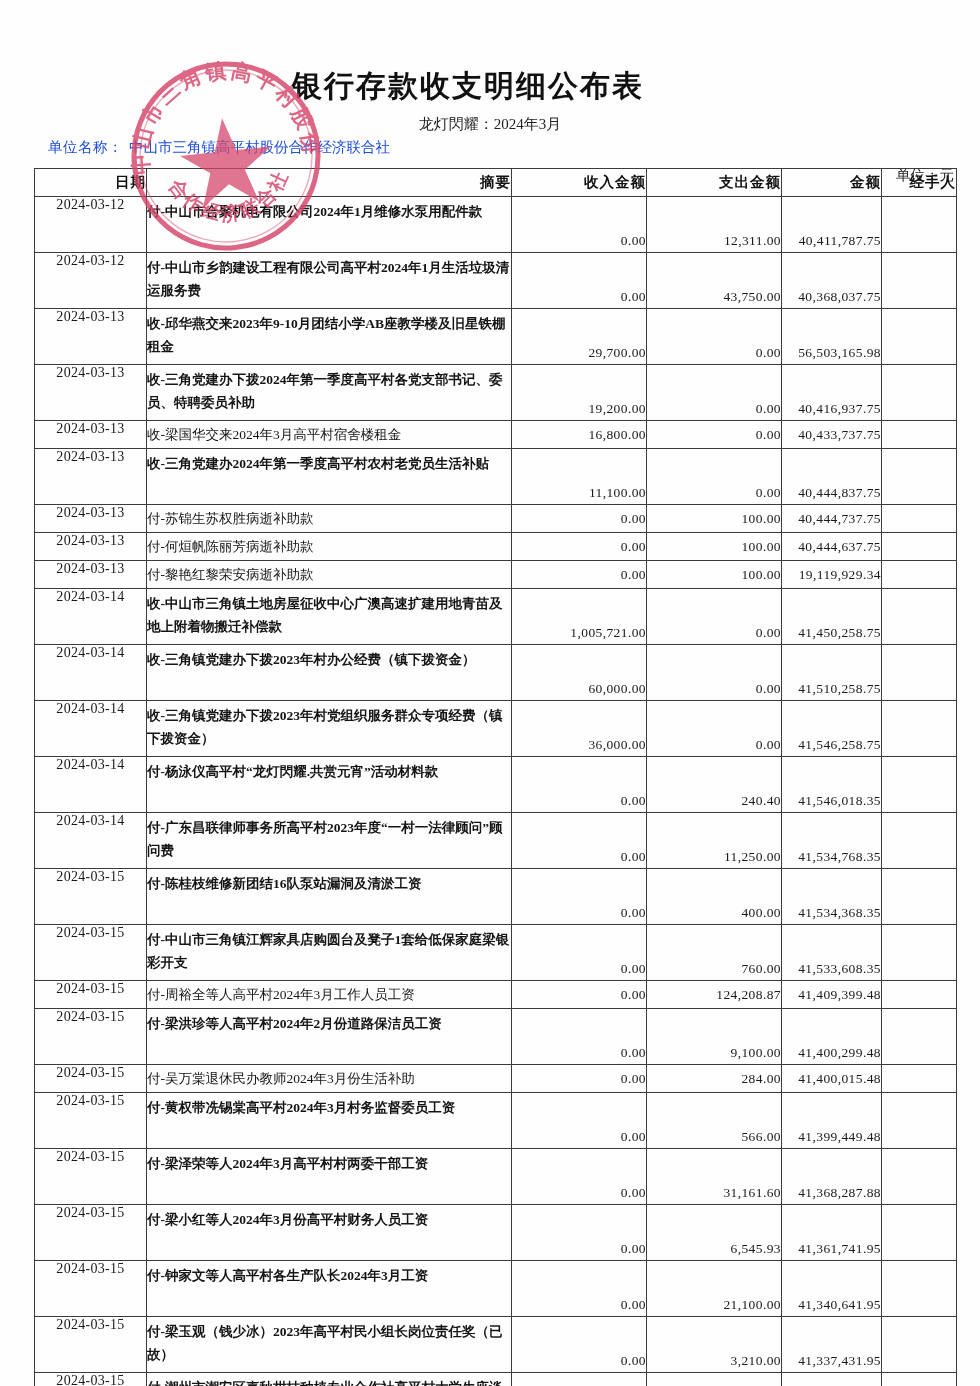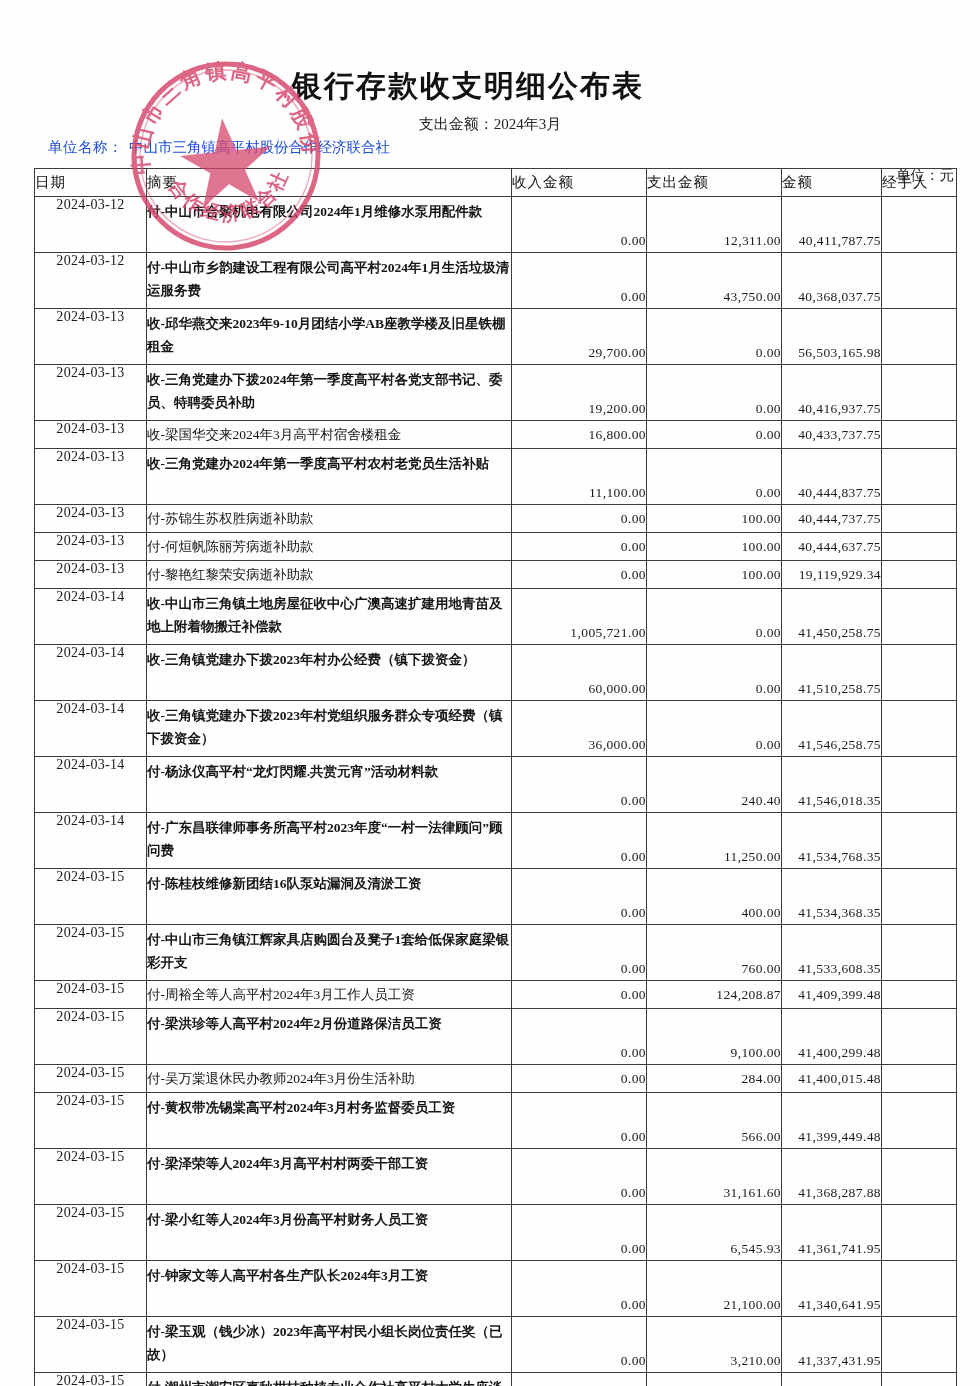--- a/index.html
+++ b/index.html
@@ -95,23 +95,23 @@
   }
   table.ledger th,
   table.ledger td {
     border: 1px solid #3b3b3b;
     padding: 0;
     vertical-align: top;
     background: transparent;
   }
   table.ledger thead th {
     height: 27px;
-    text-align: left;
+    text-align: right;
     vertical-align: middle;
-    font-weight: normal;
+    font-weight: bold;
     font-size: 14.5px;
     letter-spacing: 1px;
     color: #111;
   }
   col.c-date    { width: 112px; }
   col.c-desc    { width: 365px; }
   col.c-in      { width: 135px; }
   col.c-out     { width: 135px; }
   col.c-bal     { width: 100px; }
   col.c-hand    { width: 75px; }
@@ -169,21 +169,21 @@
         <textPath href="#sealArcTop" startOffset="50%" text-anchor="middle">中山市三角镇高平村股份</textPath>
       </text>
       <text font-family="'DejaVu Serif', serif" font-size="19" fill="#d6456b" font-weight="bold" letter-spacing="3">
         <textPath href="#sealArcBot" startOffset="50%" text-anchor="middle">合作经济联合社</textPath>
       </text>
       <polygon points="104,66 114.8,99.2 149.7,99.2 121.4,119.6 132.2,152.8 104,132.4 75.8,152.8 86.6,119.6 58.3,99.2 93.2,99.2" fill="#d6456b" opacity="0.9"></polygon>
     </g>
   </svg>
 
   <div class="doc-title">银行存款收支明细公布表</div>
-  <div class="doc-period">支出金额：2024年3月</div>
+  <div class="doc-period">龙灯閃耀：2024年3月</div>
 
   <div class="unit-name-row">
     <span class="lbl">单位名称：</span><span class="val">中山市三角镇高平村股份合作经济联合社</span>
   </div>
   <div class="unit-currency">单位：元</div>
 
   <div class="tbl-wrap">
     <table class="ledger">
       <colgroup>
         <col class="c-date">

